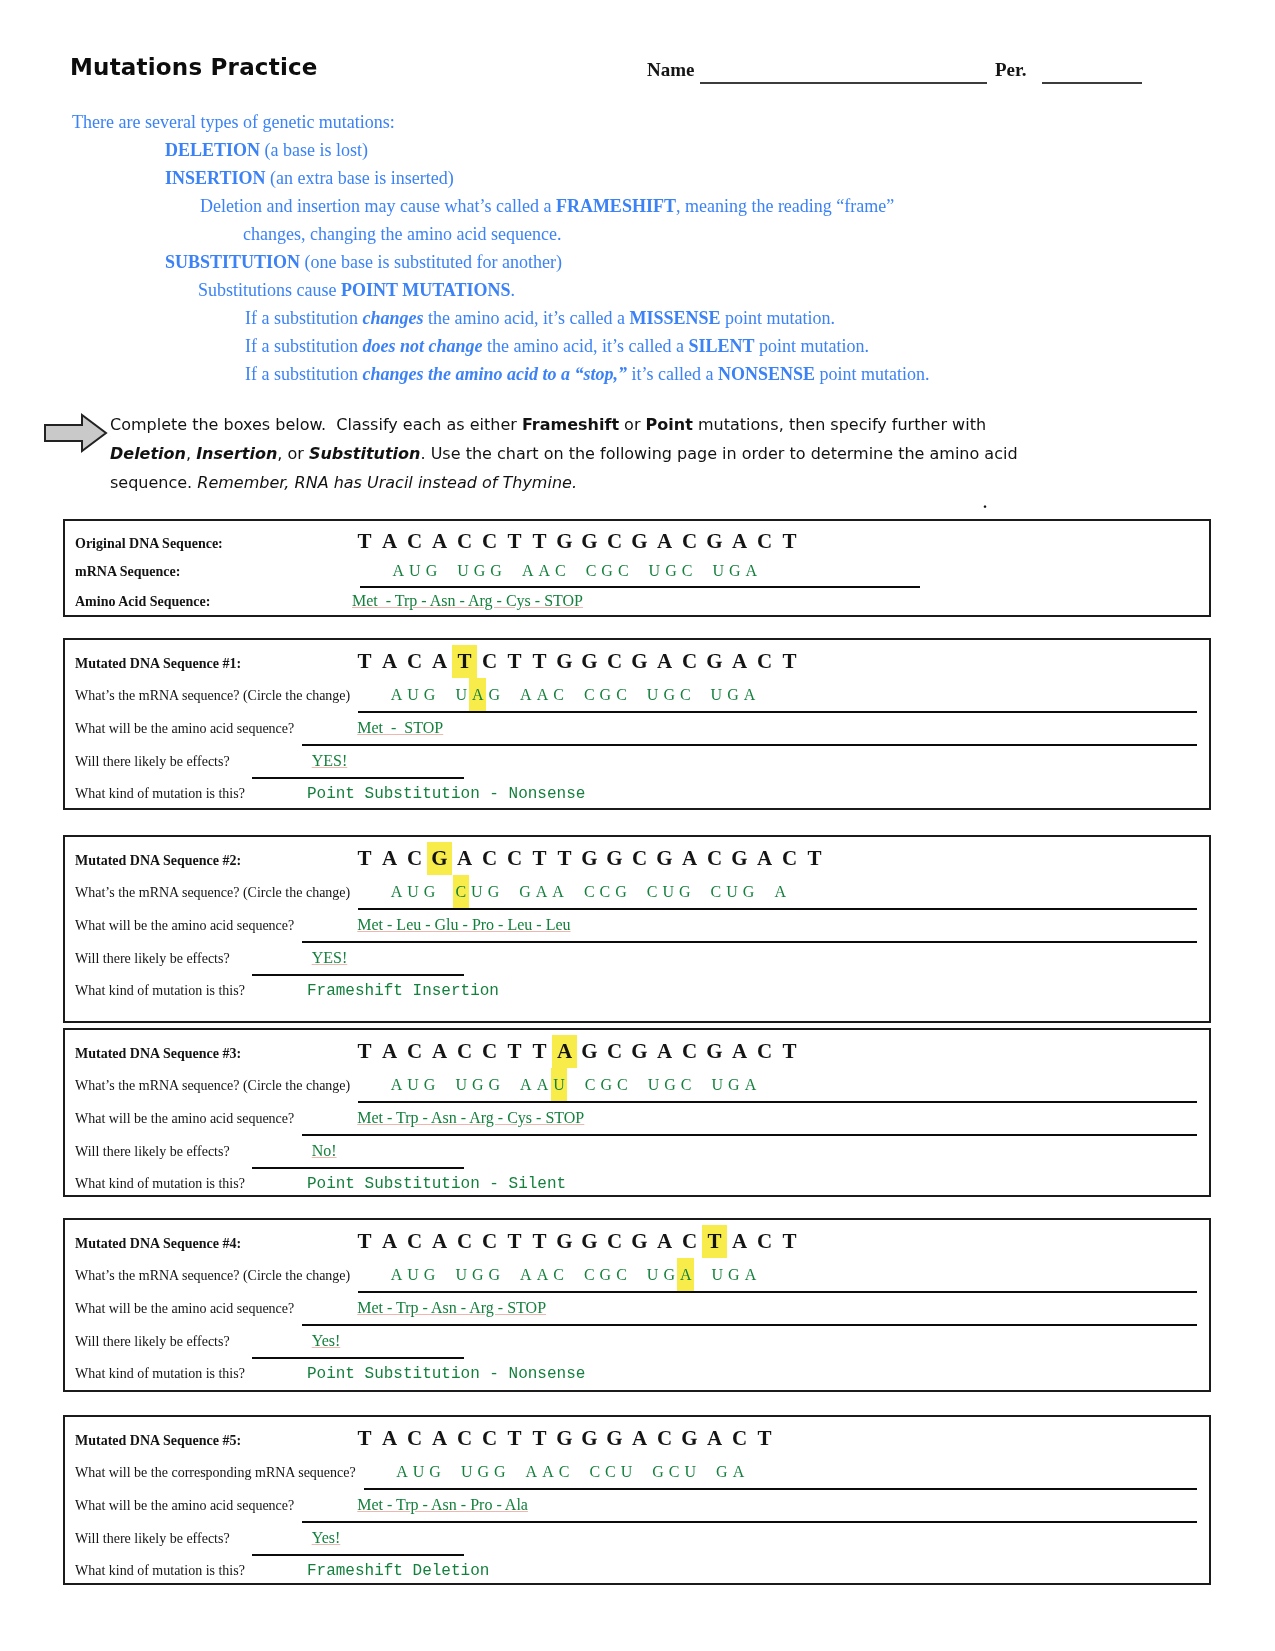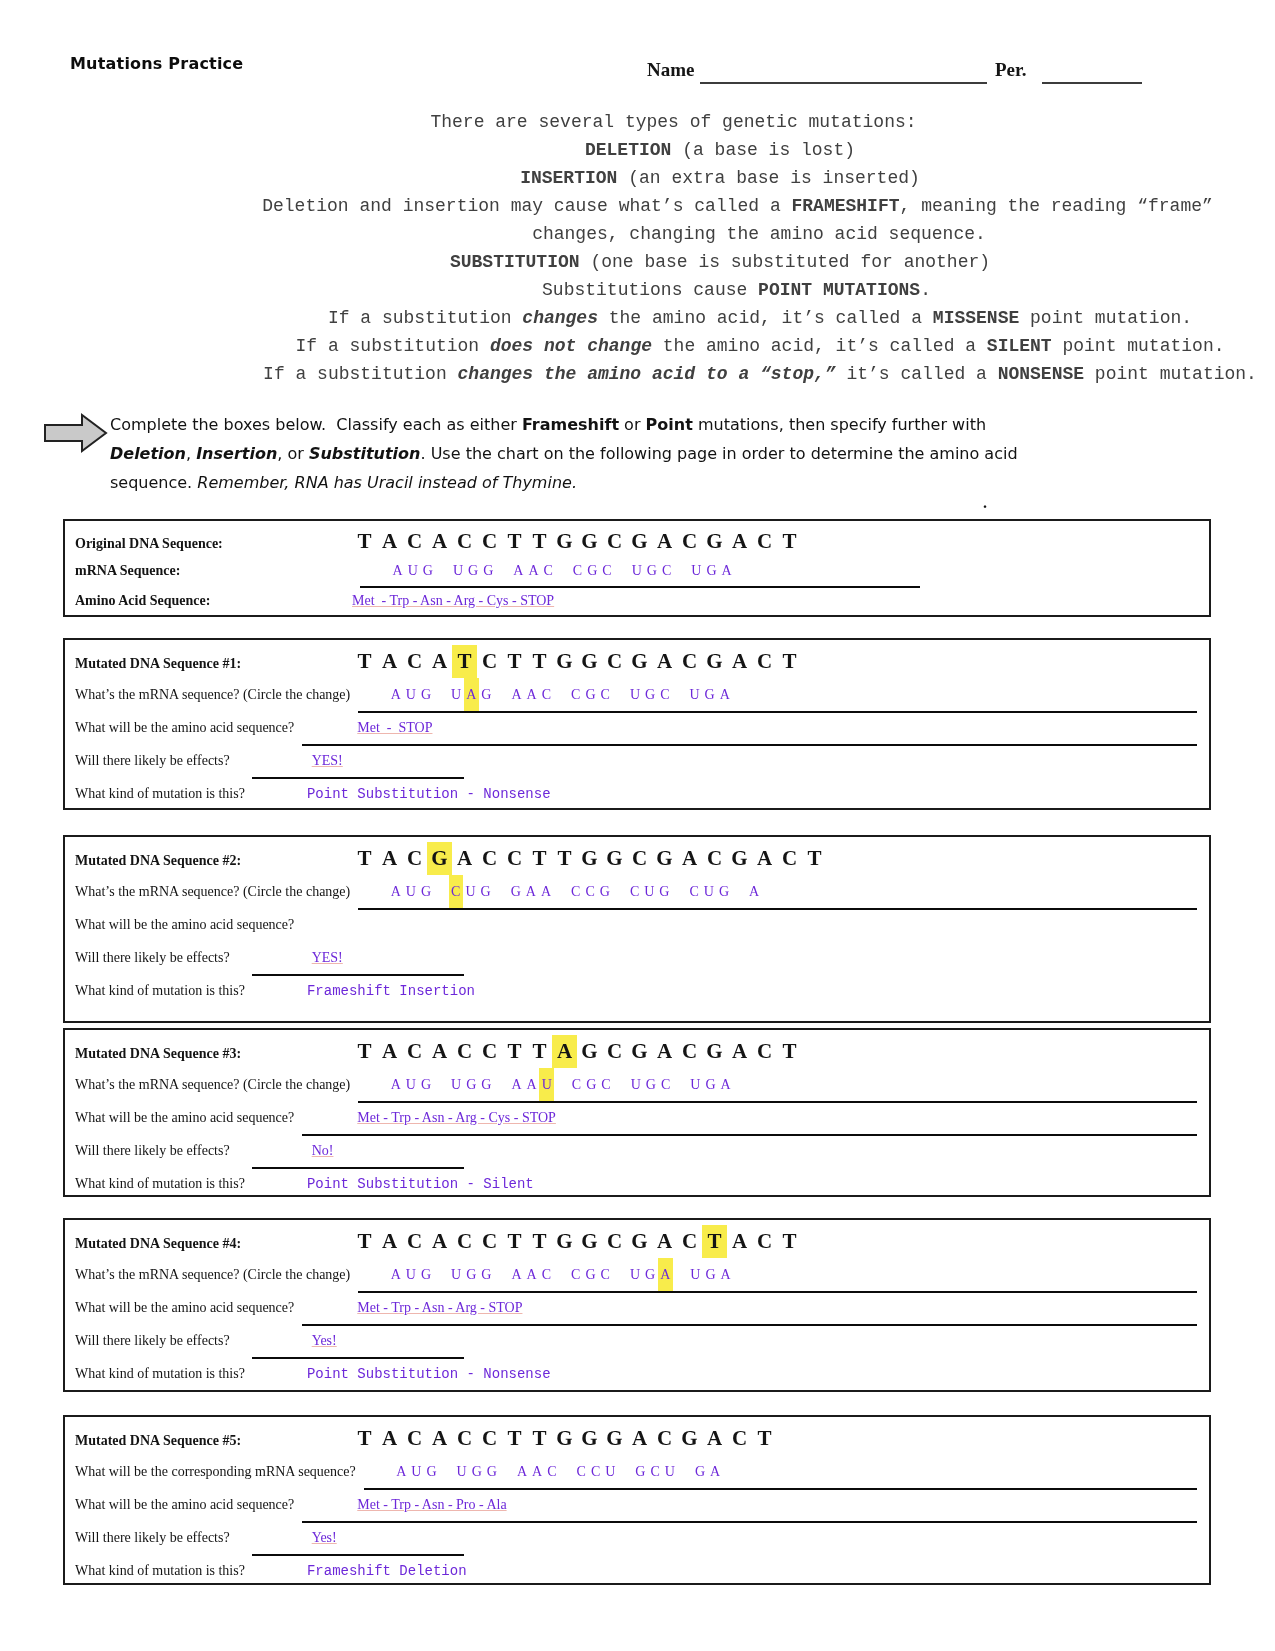--- a/index.html
+++ b/index.html
@@ -1,25 +1,25 @@
 <!DOCTYPE html>
 <html><head>
 <meta charset="utf-8">
 <style>
   html,body{margin:0;padding:0;background:#fff;}
   .page{position:relative;width:1275px;height:1651px;background:#fff;overflow:hidden;
         font-family:"Liberation Serif",serif;color:#141414;}
   
   .title{position:absolute;left:70px;top:54px;font-family:"DejaVu Sans",sans-serif;
-         font-weight:bold;font-size:16px;letter-spacing:.2px;color:#0d0d0d;}
+         font-weight:bold;font-size:23px;letter-spacing:.2px;color:#0d0d0d;}
   .hdr-lbl{position:absolute;top:59px;font-size:19px;font-weight:bold;color:#151515;}
   .hdr-line{position:absolute;top:82px;border-bottom:2px solid #3c3c3c;height:0;}
   
-  .hwline{height:28px;line-height:28px;font-family:Liberation Mono, monospace;
-          font-size:18px;white-space:pre;color:#404040;text-align:center;}
+  .hwline{height:28px;line-height:28px;font-family:Liberation Serif, serif;
+          font-size:18px;white-space:pre;color:#3b82f6;}
   .dirline{height:29px;line-height:29px;font-family:"DejaVu Sans",sans-serif;
            font-size:16px;white-space:pre;color:#121212;}
   .b{font-weight:bold;} .i{font-style:italic;}
   #intro{position:absolute;left:0;top:108px;width:1275px;}
   #directions{position:absolute;left:110px;top:410px;width:1120px;}
   #arrow{position:absolute;left:44px;top:412px;}
   .straydot{position:absolute;left:983px;top:494px;font-size:16px;font-weight:bold;}
   
   .qbox{position:absolute;left:63px;width:1148px;border:2px solid #1b1b1b;background:#fff;
         box-sizing:border-box;padding-top:5px;}
@@ -27,21 +27,21 @@
   .brow.c0{line-height:30px;height:30px;}
   .lbl{font-size:14px;color:#141414;flex:none;}
   .lbl.bb{font-weight:bold;}
   .lbl.fixedw{width:277px;}
   .seq{font-weight:bold;font-size:21px;}
   .nt{display:inline-block;width:25px;text-align:center;}
   .nt.hl{background:#F8EC4B;}
   .blank{border-bottom:2px solid #0b0b0b;display:flex;align-items:baseline;}
   .blank.grow{flex:1 1 auto;margin-left:8px;margin-right:2px;}
   .blank.short{width:212px;margin-left:22px;flex:none;}
-  .red{color:#6d28d9;font-size:14px;white-space:pre;}
+  .red{color:#15803d;font-size:16px;white-space:pre;}
   .underln{text-decoration:underline;text-decoration-color:rgba(224,122,108,.55);}
   .codon{margin-right:15px;display:inline-block;}
   .cl{display:inline-block;padding:0 2.5px;}
   .cl.hl{background:#F8EC4B;}
   .pad-mrna{padding-left:30px;}
   .pad-amino{padding-left:55px;}
   .pad-fx{padding-left:60px;}
   .pad-kind{margin-left:62px;font-family:Liberation Mono, monospace;}
 </style>
 </head>
@@ -129,20 +129,23 @@
           <span class="seq"><span class="nt">T</span><span class="nt">A</span><span class="nt">C</span><span class="nt hl">G</span><span class="nt">A</span><span class="nt">C</span><span class="nt">C</span><span class="nt">T</span><span class="nt">T</span><span class="nt">G</span><span class="nt">G</span><span class="nt">C</span><span class="nt">G</span><span class="nt">A</span><span class="nt">C</span><span class="nt">G</span><span class="nt">A</span><span class="nt">C</span><span class="nt">T</span></span>
         </div>
         <div class="brow">
           <span class="lbl">What’s the mRNA sequence? (Circle the change)</span>
           <span class="blank grow">
             <span class="red underln pad-mrna"><span class="codon"><span class="cl">A</span><span class="cl">U</span><span class="cl">G</span></span><span class="codon"><span class="cl hl">C</span><span class="cl">U</span><span class="cl">G</span></span><span class="codon"><span class="cl">G</span><span class="cl">A</span><span class="cl">A</span></span><span class="codon"><span class="cl">C</span><span class="cl">C</span><span class="cl">G</span></span><span class="codon"><span class="cl">C</span><span class="cl">U</span><span class="cl">G</span></span><span class="codon"><span class="cl">C</span><span class="cl">U</span><span class="cl">G</span></span><span class="codon"><span class="cl">A</span></span></span>
           </span>
         </div>
         <div class="brow">
           <span class="lbl">What will be the amino acid sequence?</span>
+          <span class="blank grow">
+            <span class="red underln pad-amino">Met - Leu - Glu - Pro - Leu - Leu</span>
+          </span>
         </div>
         <div class="brow">
           <span class="lbl">Will there likely be effects?</span>
           <span class="blank short">
             <span class="red underln pad-fx">YES!</span>
           </span>
         </div>
         <div class="brow">
           <span class="lbl">What kind of mutation is this?</span>
           <span class="red pad-kind">Frameshift Insertion</span>

